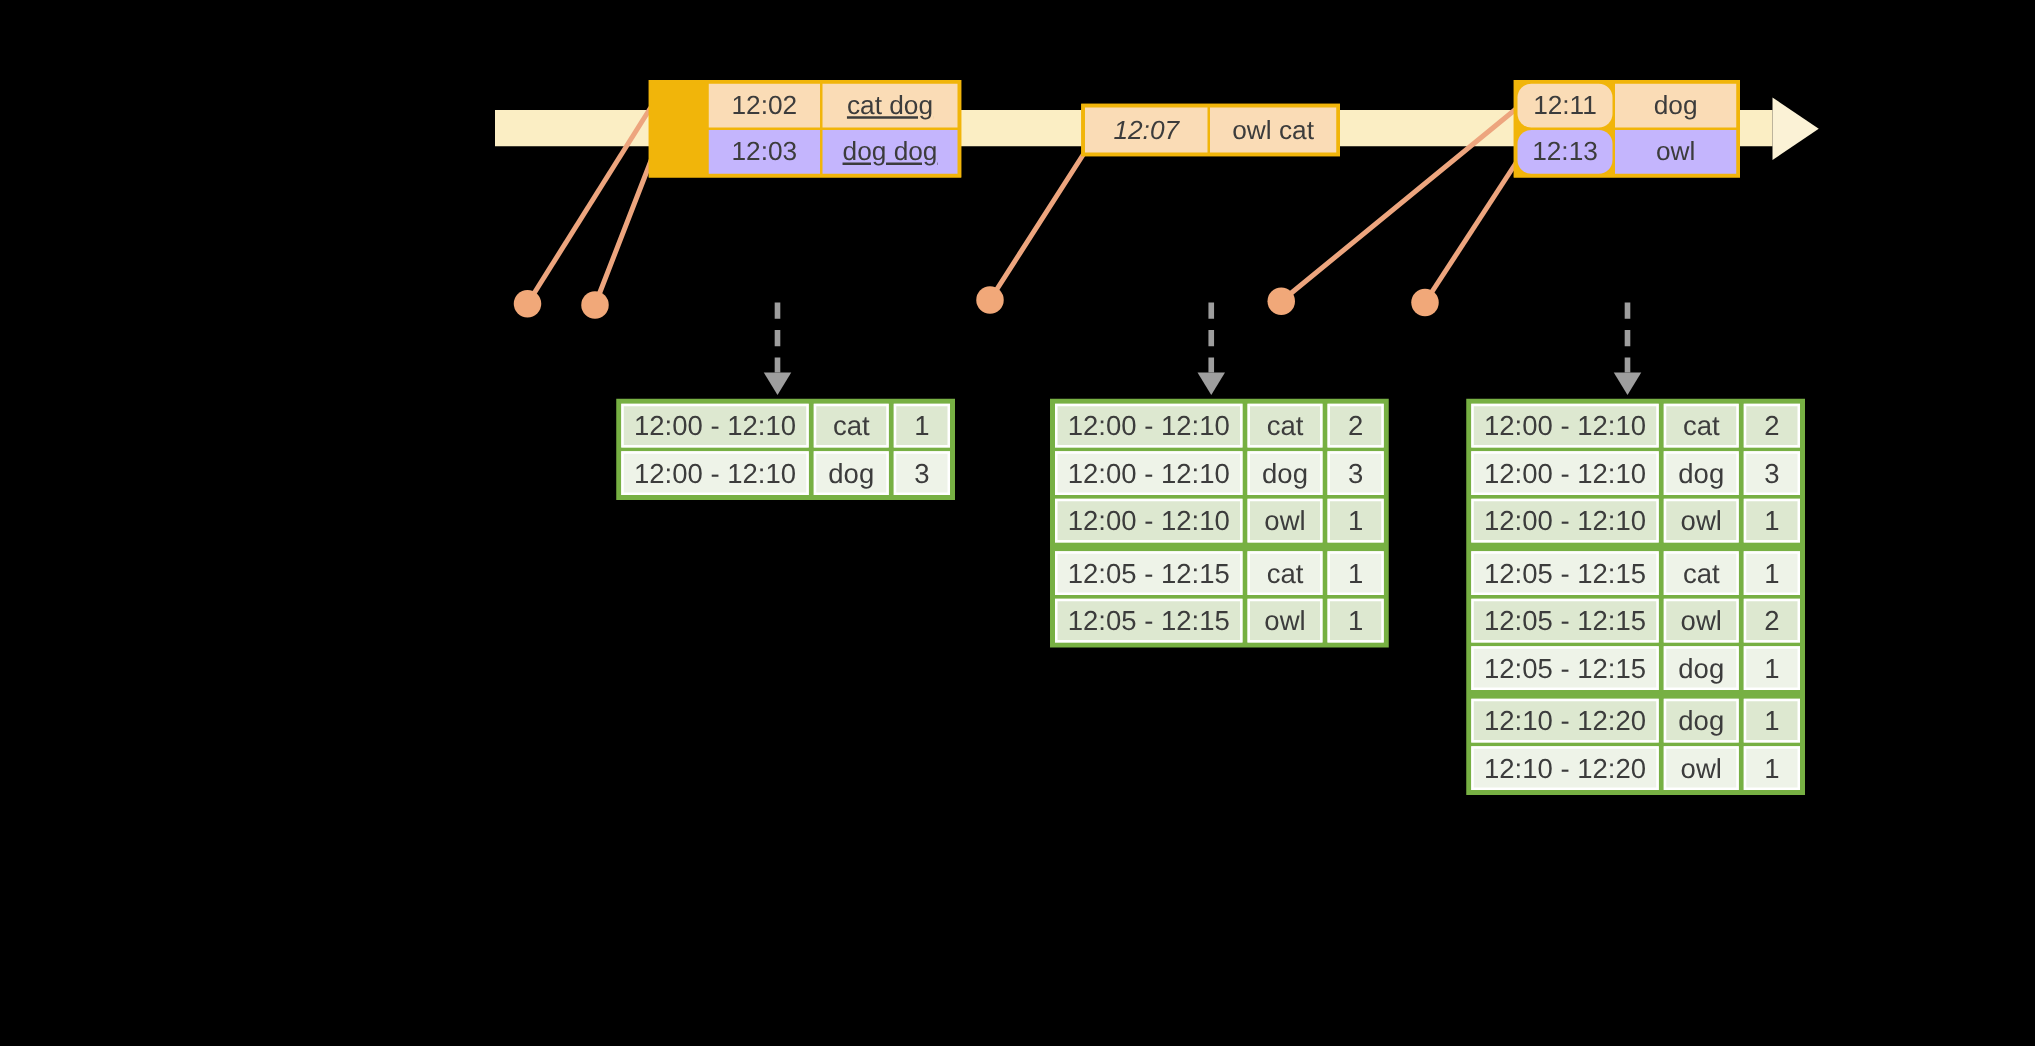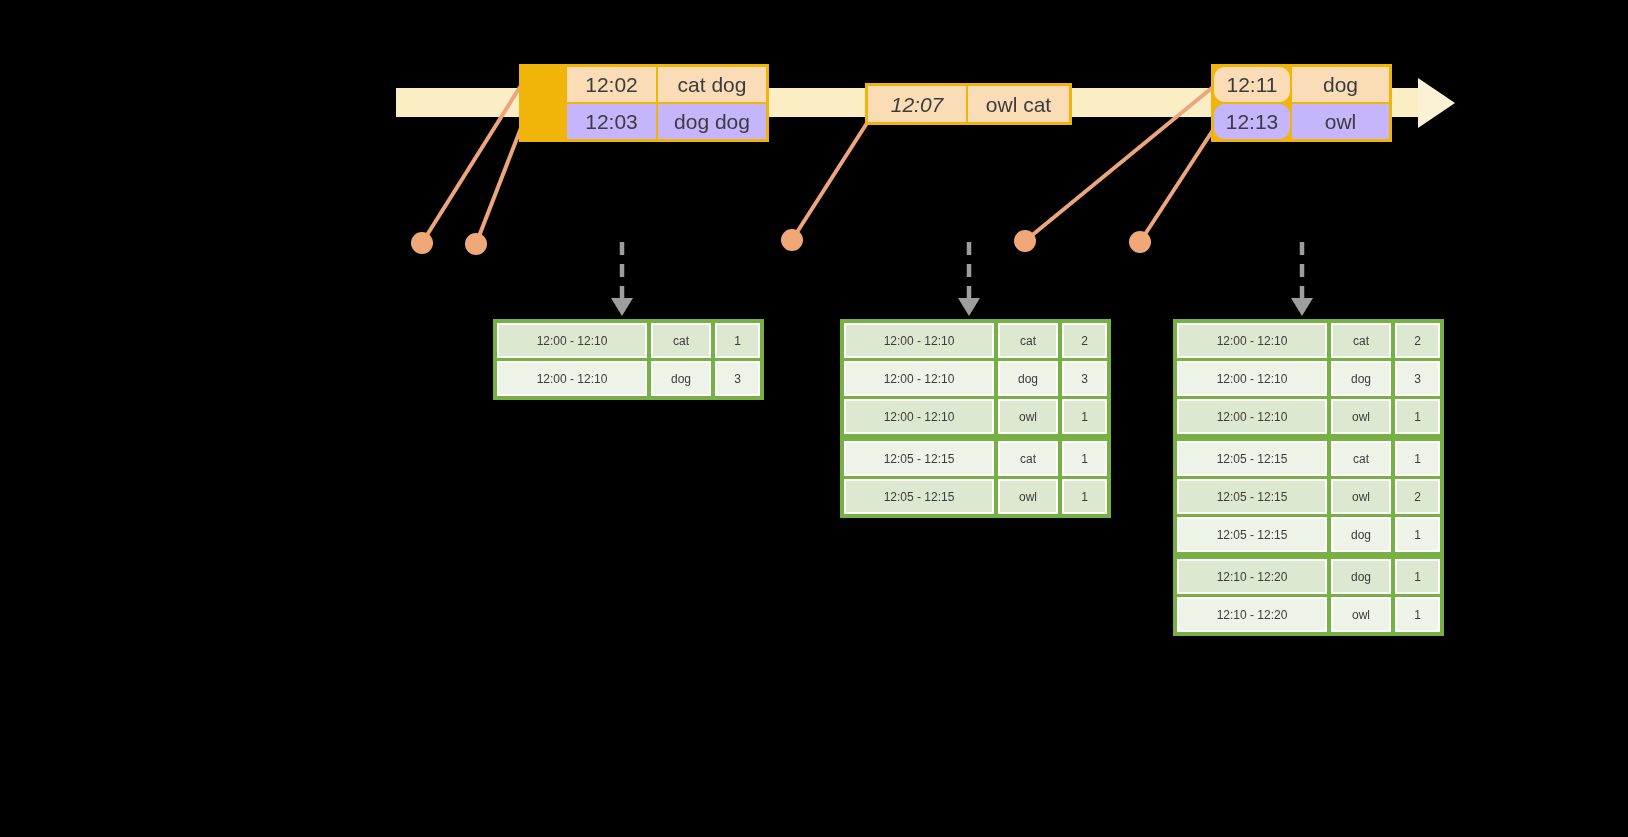--- a/index.html
+++ b/index.html
@@ -16,21 +16,21 @@
   }
   .et-row{display:flex;gap:2px;}
   .et-cell{
     display:flex;align-items:center;justify-content:center;
     font-size:21px;line-height:1;
   }
   .et-row.dark .et-cell{background:#fadcb6;}
   .et-row.light .et-cell{background:#c4b5fd;}
 
   
-  .et-0 .cell-time{width:89px;}  .et-0 .cell-words{width:108px;}
+  .et-0 .cell-time{width:89px;}  .et-0 .cell-words{width:108px;text-decoration:underline;}
   .et-0 .et-row{height:35px;margin-left:45px;}
   .et-1 .cell-time{width:98px;font-style:italic;}  .et-1 .cell-words{width:101px;}
   .et-1 .et-row{height:36px;}
   .et-2 .cell-time{width:76px;border-radius:11px;}  .et-2 .cell-words{width:97px;}
   .et-2 .et-row{height:35px;}
 
   #event-table-0{left:519px;top:64px;}
   #event-table-1{left:865px;top:83px;}
   #event-table-2{left:1211px;top:64px;}
 
@@ -41,21 +41,21 @@
   }
   #result-table-0{left:493px;}
   #result-table-1{left:840px;}
   #result-table-2{left:1173px;}
   .rt-row{display:flex;gap:4px;margin-top:3px;}
   .rt-row:first-child{margin-top:0;}
   .rt-row.group-start{margin-top:7px;}
   .rt-cell{
     border:2px solid #ffffff;height:31px;
     display:flex;align-items:center;justify-content:center;
-    font-size:12px;line-height:1;
+    font-size:22px;line-height:1;
   }
   .rt-row.dark .rt-cell{background:#dde8d0;}
   .rt-row.light .rt-cell{background:#eef3e8;}
   .rt-cell.cell-window{width:146px;}
   .rt-cell.cell-word{width:56px;text-align:center;}
   .rt-cell.cell-count{width:41px;}
 </style>
 </head>
 <body>
 

